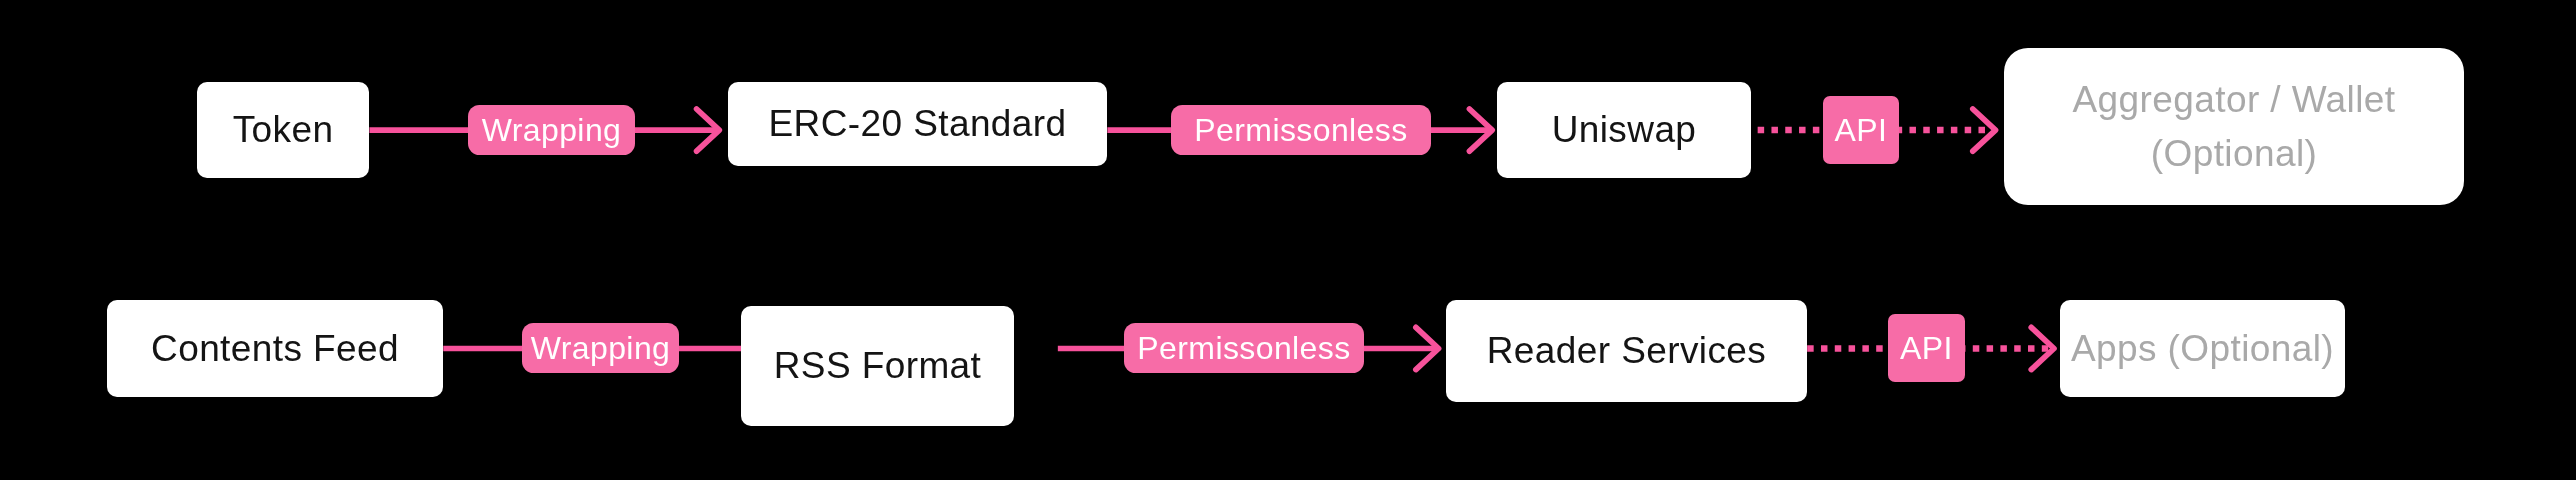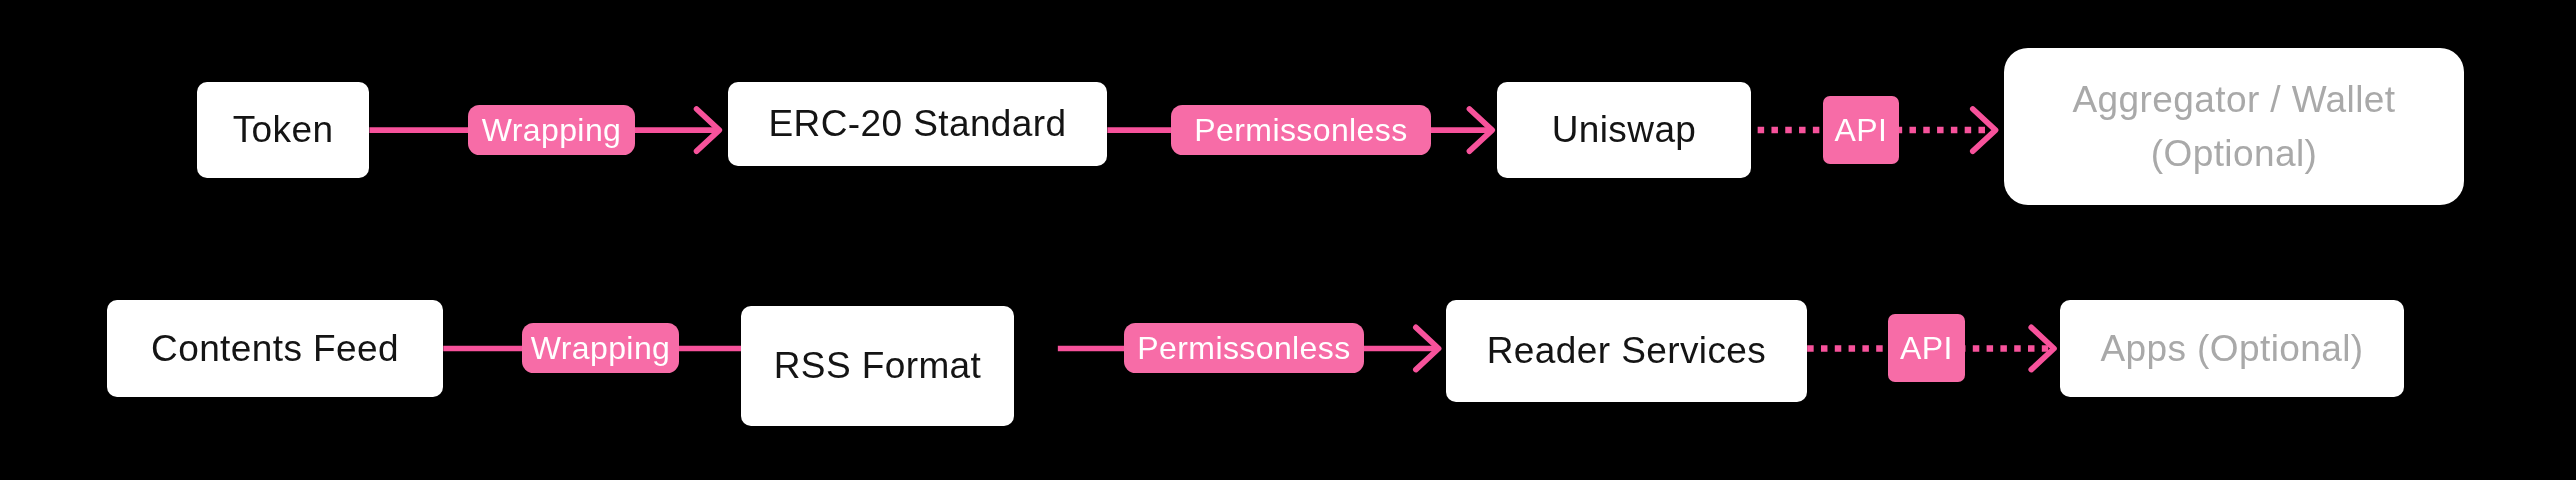--- a/index.html
+++ b/index.html
@@ -98,20 +98,20 @@
   <div class="node" style="left:1497px; top:82px; width:254px; height:96px;">Uniswap</div>
   <div class="node big muted" style="left:2004px; top:48px; width:460px; height:157px;">Aggregator / Wallet (Optional)</div>
 
   <div class="badge" style="left:468px; top:105px; width:167px; height:50px;">Wrapping</div>
   <div class="badge" style="left:1171px; top:105px; width:260px; height:50px;">Permissonless</div>
   <div class="badge api" style="left:1823px; top:96px; width:76px; height:68px;">API</div>
 
   <div class="node" style="left:107px; top:300px; width:336px; height:97px;">Contents Feed</div>
   <div class="node" style="left:741px; top:300px; width:273px; height:120px;margin-top:6px;">RSS Format</div>
   <div class="node" style="left:1446px; top:300px; width:361px; height:102px;">Reader Services</div>
-  <div class="node muted" style="left:2060px; top:300px; width:344px; height:97px;">Apps (Optional)</div>
+  <div class="node muted" style="left:2060px; top:300px; width:285px; height:97px;">Apps (Optional)</div>
 
   <div class="badge" style="left:522px; top:323px; width:157px; height:50px;">Wrapping</div>
   <div class="badge" style="left:1124px; top:323px; width:240px; height:50px;">Permissonless</div>
   <div class="badge api" style="left:1888px; top:314px; width:77px; height:68px;">API</div>
 
 </div>
 
 
 </body></html>

